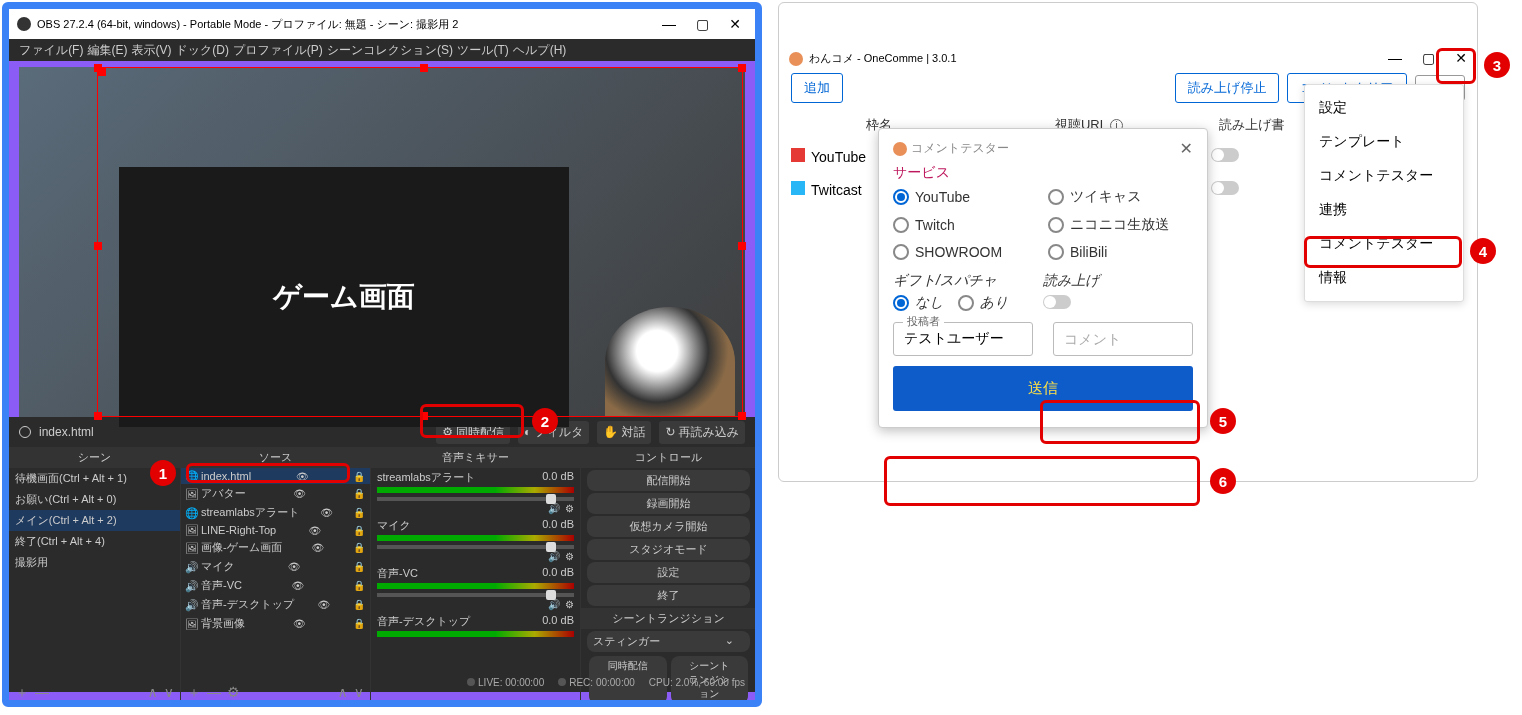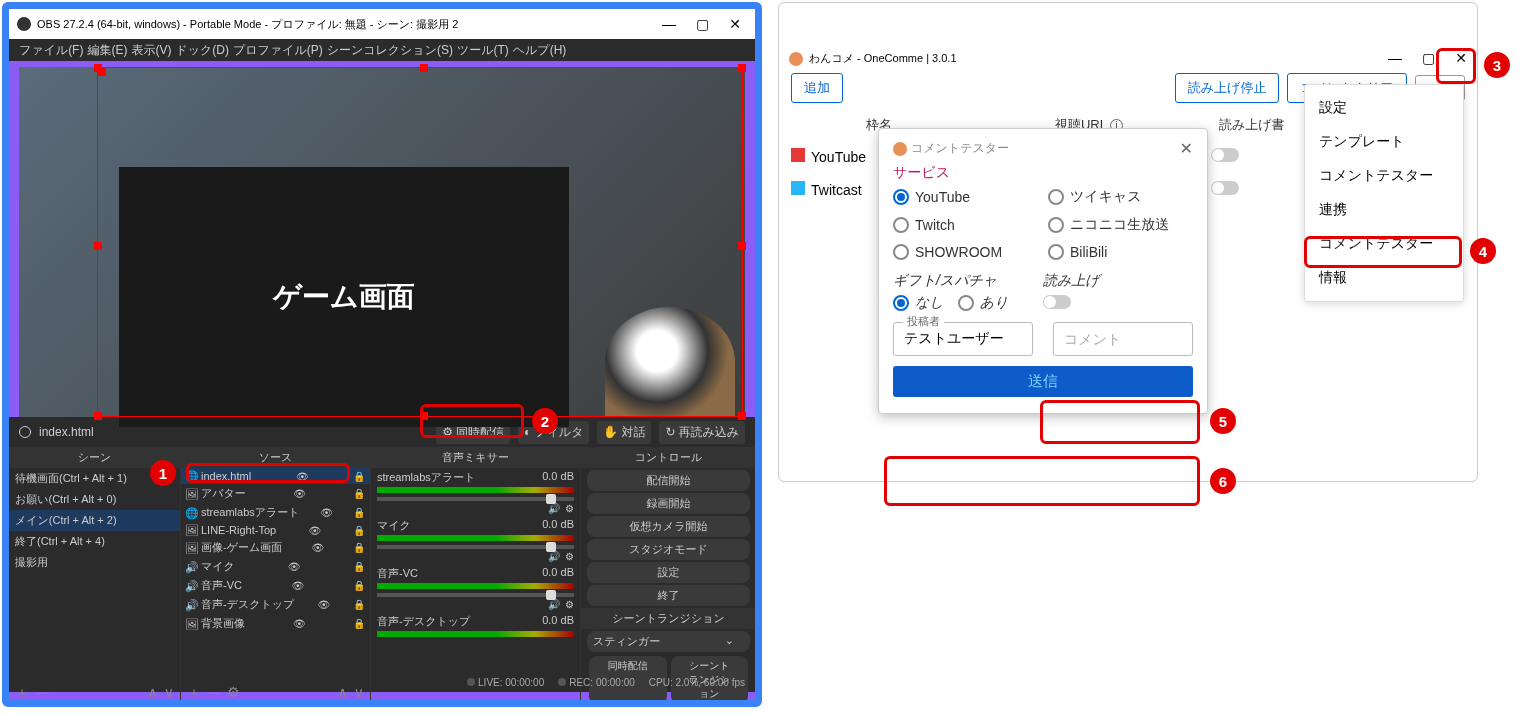--- a/index.html
+++ b/index.html
@@ -70,21 +70,21 @@
 .radio { display: flex; align-items: center; gap: 6px; }
 .radio-circle { width: 16px; height: 16px; border: 2px solid #888; border-radius: 50%; display: inline-block; }
 .radio-circle.on { border-color: #0066d6; position: relative; }
 .radio-circle.on::after { content: ''; position: absolute; inset: 2px; background: #0066d6; border-radius: 50%; }
 .ct-gift-row { display: grid; grid-template-columns: 1fr 1fr; align-items: center; margin: 6px 0 10px; font-style: italic; }
 .ct-inputs { display: flex; gap: 20px; margin-bottom: 10px; }
 .ct-field { flex: 1; position: relative; }
 .ct-field-label { position: absolute; top: -8px; left: 10px; background: #fff; padding: 0 4px; font-size: 11px; color: #666; }
 .ct-input { width: 100%; border: 1px solid #bbb; border-radius: 3px; padding: 8px 10px; font-size: 14px; }
 .ct-input::placeholder { color: #aaa; }
-.ct-submit { width: 100%; background: #0d5cc9; color: #7dd3fc; border: none; padding: 6px; font-size: 15px; border-radius: 3px; }
+.ct-submit { width: 100%; background: #0d5cc9; color: #fde047; border: none; padding: 13px; font-size: 15px; border-radius: 3px; }
 
 
 .hl-red { position: absolute; border: 3px solid #e30000; border-radius: 6px; pointer-events: none; }
 .badge { position: absolute; width: 26px; height: 26px; background: #e30000; color: #fff; border-radius: 50%; display: flex; align-items: center; justify-content: center; font-weight: bold; font-size: 15px; }
 
 .info-icon { display: inline-block; width: 13px; height: 13px; border: 1px solid #666; border-radius: 50%; font-size: 9px; line-height: 11px; text-align: center; vertical-align: middle; }
 </style>
 </head>
 <body>
 

